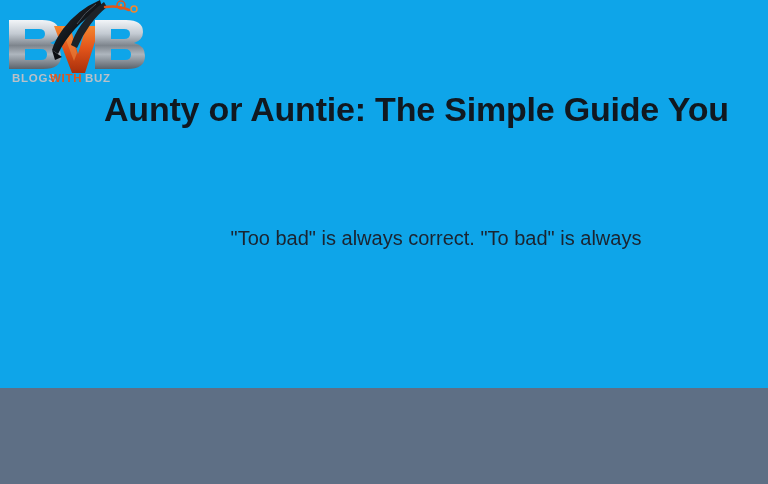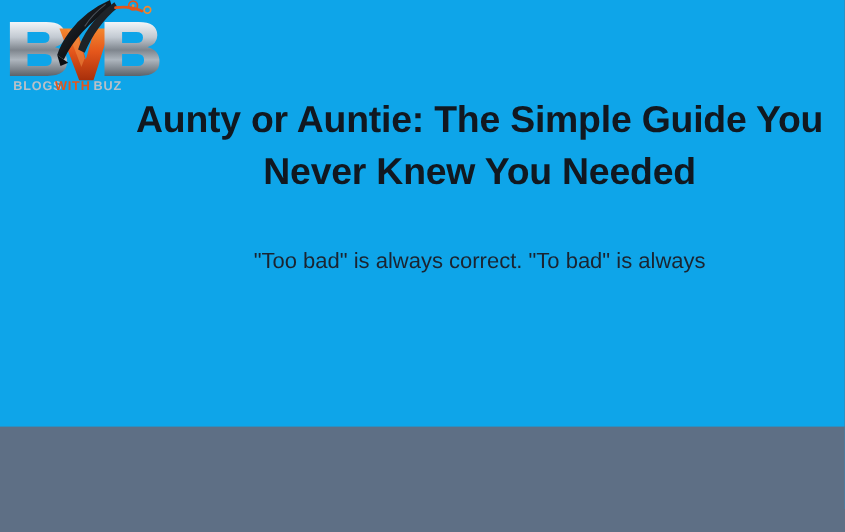--- a/index.html
+++ b/index.html
@@ -25,21 +25,20 @@
     top: 0;
     width: 768px;
     height: 484px;
     pointer-events: none;
   }
   .headline {
     position: absolute;
     left: 104px;
     top: 86px;
     width: 664px;
-    text-align: center;
     font-family: "Liberation Sans", sans-serif;
     font-weight: bold;
     font-size: 34px;
     line-height: 47px;
     letter-spacing: -0.2px;
     color: #111820;
     pointer-events: auto;
   }
   .subhead {
     position: absolute;
@@ -137,21 +136,20 @@
         <text x="96" y="168" font-family="Liberation Sans, sans-serif" font-size="23" font-weight="bold" letter-spacing="1.5" fill="#E4561B">WITH</text>
         <text x="166" y="168" font-family="Liberation Sans, sans-serif" font-size="23" font-weight="bold" letter-spacing="1.5" fill="#B9C0C8">BUZ</text>
       </g>
     </svg>
   </div>
 
   <div class="text-stack">
 
     <div class="headline">
       <div>Aunty or Auntie: The Simple Guide You</div>
-      <div>Never Knew You Needed</div>
     </div>
 
     <div class="subhead">
       <div>"Too bad" is always correct. "To bad" is always</div>
     </div>
 
   </div>
 
   <div class="logo logo-mark">
     <svg viewBox="0 0 292 176" xmlns="http://www.w3.org/2000/svg" aria-hidden="true">

